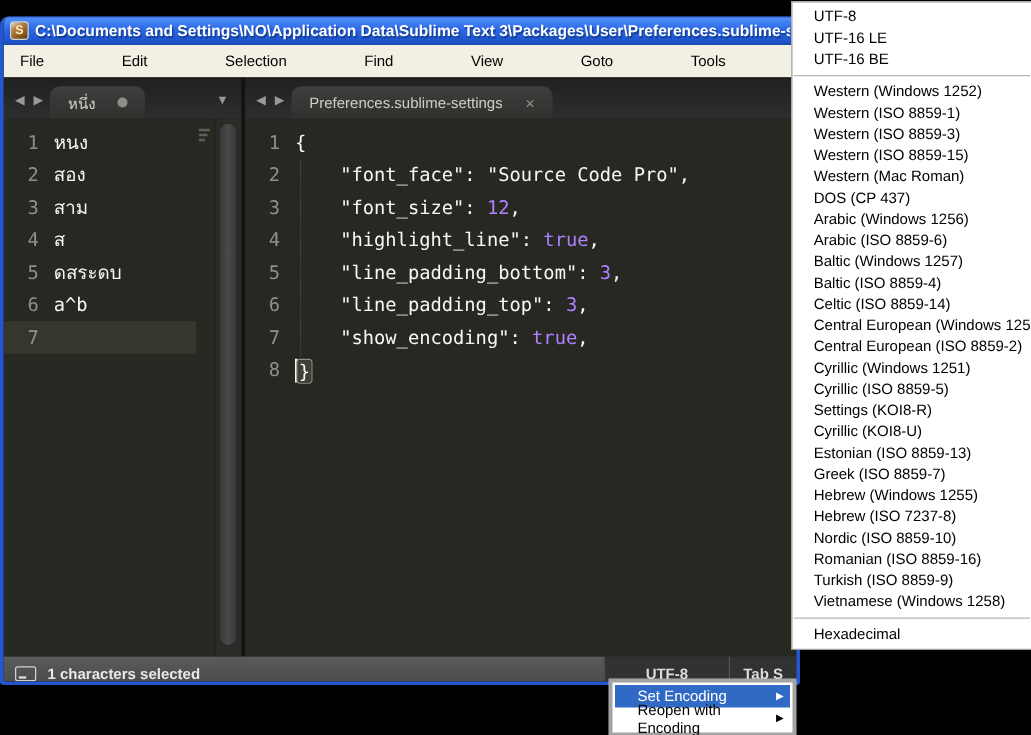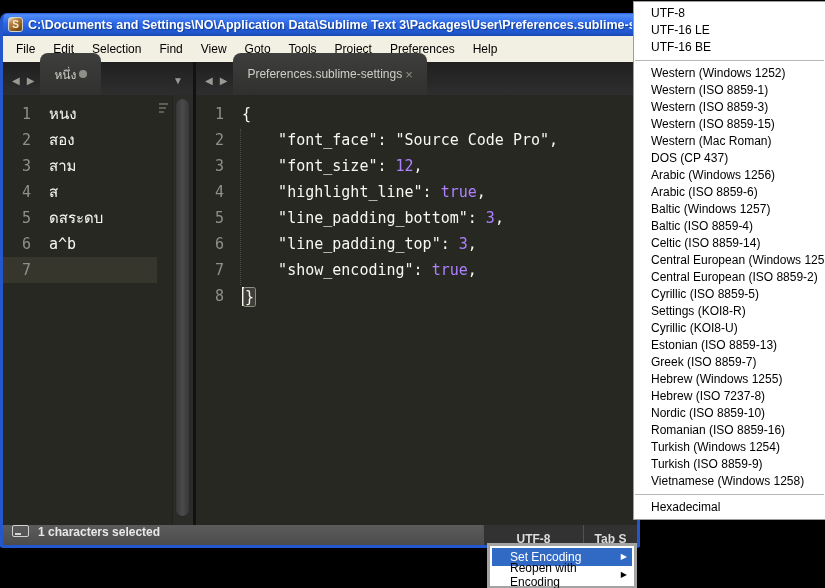--- a/index.html
+++ b/index.html
@@ -22,75 +22,75 @@
     background:linear-gradient(145deg,#e8e4da 0%,#b8864a 30%,#8a5a1a 70%,#5f3c10 100%);
     border:1px solid #d8d4c8;color:#ffe9c2;font-size:10px;font-weight:bold;
     display:flex;align-items:center;justify-content:center;box-sizing:border-box;
   }
   .title-text{
     color:#fff;font-weight:bold;font-size:12.5px;white-space:nowrap;overflow:hidden;
     text-shadow:1px 1px 1px #123a8c;flex:1;
   }
   .menubar{
     height:26px;background:#f2f0e3;display:flex;align-items:center;padding-left:4px;
-    font-size:12px;color:#000;
+    font-size:12px;color:#000;gap:44px;
   }
   .menu-item{padding:0 9px;height:20px;line-height:20px;cursor:default;}
   
   .editor{position:relative;height:463px;background:#1e1e1e;display:flex;}
   .pane{display:flex;flex-direction:column;}
   .pane-left{width:190px;flex:0 0 auto;}
   .pane-right{flex:1;min-width:0;}
   .pane-divider{width:3px;background:#121212;flex:0 0 auto;}
   .tabbar{
     height:33px;flex:0 0 auto;display:flex;align-items:flex-end;
     background:linear-gradient(180deg,#202020,#2e2e2e);position:relative;
   }
   .nav-arrows{display:flex;gap:7px;margin:0 6px 9px 9px;color:#9a9a94;font-size:10px;}
   .nav-arrows span{cursor:default;}
   .tab{
     height:26px;background:linear-gradient(180deg,#3e3e3c,#30302e);
-    border-radius:8px 8px 0 0;padding:8px 14px;display:flex;align-items:center;gap:3px;
+    border-radius:8px 8px 0 0;padding:0 14px;display:flex;align-items:center;gap:18px;
     color:#cfcfc8;font-size:12px;max-width:75%;
   }
   .tab-label{white-space:nowrap;overflow:hidden;}
   .modified-dot{width:8px;height:8px;border-radius:50%;background:#8f8f89;flex:0 0 auto;}
   .tab-close{color:#8f8f89;font-size:13px;line-height:13px;flex:0 0 auto;}
   .overflow-btn{margin:0 10px 9px auto;color:#9a9a94;font-size:10px;}
   .code-area{flex:1;display:flex;background:#272822;position:relative;overflow:hidden;}
   .lines{flex:1;padding-top:6px;min-width:0;}
   .code-line{height:26px;display:flex;align-items:center;}
   .code-line.current{background:#36362d;}
   .gutter{
     width:40px;flex:0 0 auto;text-align:right;padding-right:12px;box-sizing:border-box;
     color:#8f908a;font:15px "DejaVu Sans Mono",monospace;
   }
   .line-text{
-    color:#f8f8f2;font:15px "DejaVu Sans Mono",monospace;white-space:pre;margin-left:6px;
+    color:#f8f8f2;font:15px "DejaVu Sans Mono",monospace;white-space:pre;margin-left:0;
   }
   .tok{white-space:pre;}
   .tok.accent{color:#ae81ff;}
   .caret{display:inline-block;width:2px;height:19px;background:#f8f8f0;vertical-align:-4px;}
   .sel-char{
     background:#3f3e37;box-shadow:0 0 0 1px #8f8e81;border-radius:2px;padding:0 1px;
   }
   .indent-guide{position:absolute;left:44px;top:34px;height:156px;border-left:1px dotted #4e4d42;}
   .minimap{width:15px;flex:0 0 auto;position:relative;}
   .minimap .mm-dash{position:absolute;left:2px;height:2px;background:#5e5e56;}
   .scrollbar{
     width:20px;flex:0 0 auto;background:#2b2b27;border-left:1px solid #20201c;position:relative;
   }
   .scroll-thumb{
     position:absolute;left:2px;right:3px;top:3px;bottom:8px;border-radius:8px;
     background:linear-gradient(90deg,#383838,#4a4a4a 50%,#383838);border:1px solid #2a2a2a;
   }
   
   .statusbar{
     height:28px;background:linear-gradient(180deg,#5b5b5b,#464646);
-    display:flex;align-items:flex-start;font-size:12px;font-weight:bold;color:#e8e8e8;
+    display:flex;align-items:center;font-size:12px;font-weight:bold;color:#e8e8e8;
   }
   .status-icon{
     width:15px;height:10px;border:1px solid #d2d2d2;border-radius:2px;margin:0 9px 0 9px;
     position:relative;flex:0 0 auto;
   }
   .status-icon:after{content:"";position:absolute;left:2px;bottom:1px;width:6px;height:2px;background:#d2d2d2;}
   .status-msg{white-space:nowrap;}
   .status-spacer{flex:1;}
   .status-cells{display:flex;height:100%;background:#323232;}
   .status-cell{
@@ -277,27 +277,27 @@
     <div class="enc-item">Western (ISO 8859-15)</div>
     <div class="enc-item">Western (Mac Roman)</div>
     <div class="enc-item">DOS (CP 437)</div>
     <div class="enc-item">Arabic (Windows 1256)</div>
     <div class="enc-item">Arabic (ISO 8859-6)</div>
     <div class="enc-item">Baltic (Windows 1257)</div>
     <div class="enc-item">Baltic (ISO 8859-4)</div>
     <div class="enc-item">Celtic (ISO 8859-14)</div>
     <div class="enc-item">Central European (Windows 1250)</div>
     <div class="enc-item">Central European (ISO 8859-2)</div>
+    <div class="enc-item">Cyrillic (Windows 1251)</div>
     <div class="enc-item">Cyrillic (ISO 8859-5)</div>
     <div class="enc-item">Settings (KOI8-R)</div>
     <div class="enc-item">Cyrillic (KOI8-U)</div>
     <div class="enc-item">Estonian (ISO 8859-13)</div>
     <div class="enc-item">Greek (ISO 8859-7)</div>
     <div class="enc-item">Hebrew (Windows 1255)</div>
     <div class="enc-item">Hebrew (ISO 7237-8)</div>
     <div class="enc-item">Nordic (ISO 8859-10)</div>
     <div class="enc-item">Romanian (ISO 8859-16)</div>
-    <div class="enc-item">Turkish (Windows 1254)</div>
     <div class="enc-item">Turkish (ISO 8859-9)</div>
     <div class="enc-item">Vietnamese (Windows 1258)</div>
     <div class="menu-sep"></div>
     <div class="enc-item">Hexadecimal</div>
   </div>
 
 </body></html>

